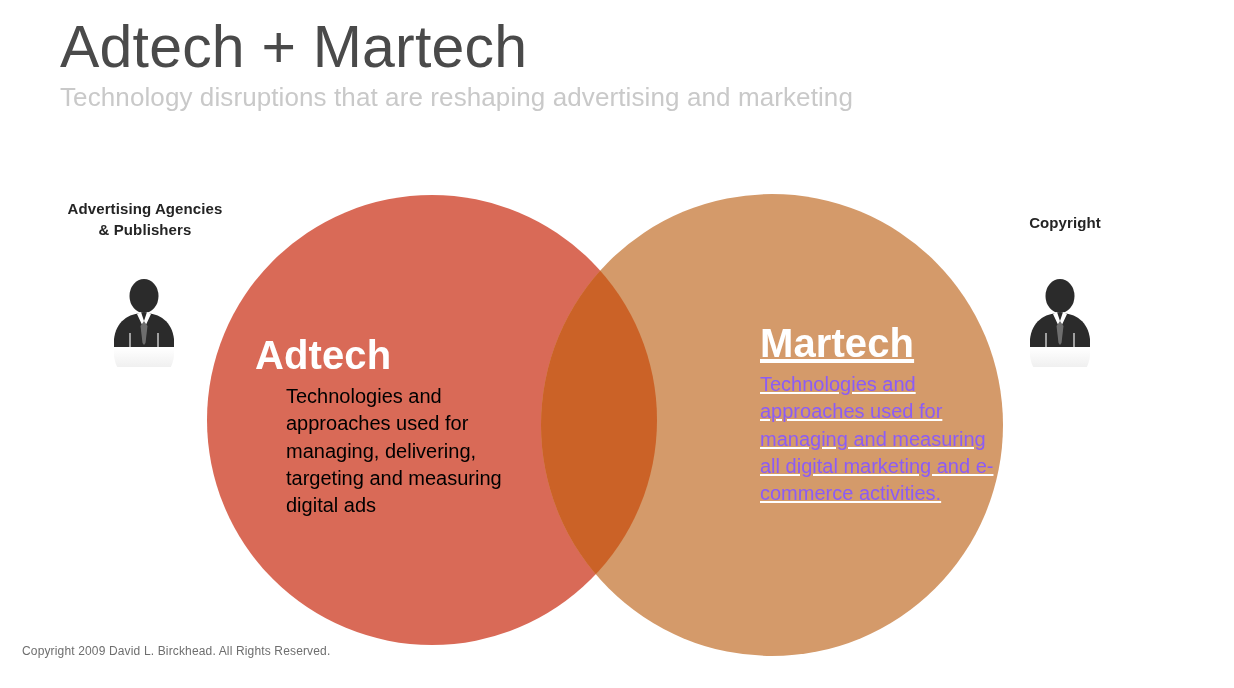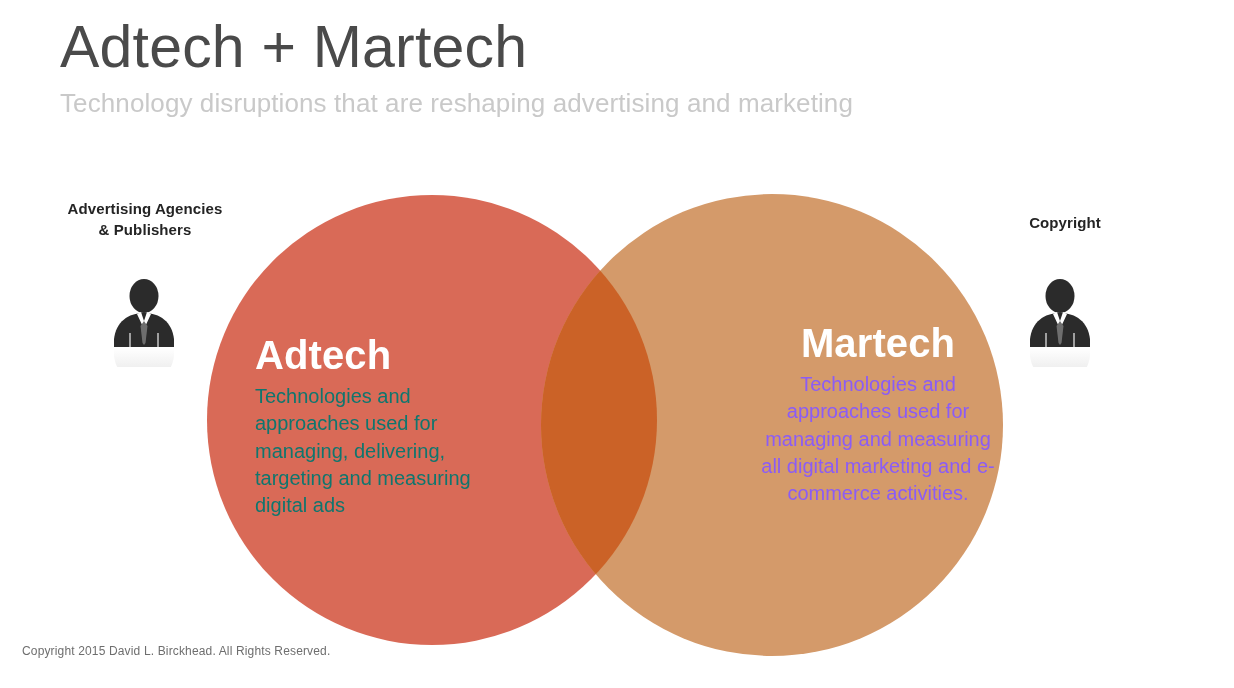--- a/index.html
+++ b/index.html
@@ -30,21 +30,21 @@
     color: #4a4a4a;
     letter-spacing: 0.2px;
     line-height: 1.08;
     white-space: nowrap;
   }
   .subtitle {
     font-size: 26px;
     font-weight: 300;
     color: #c9c9c9;
     letter-spacing: 0.1px;
-    margin-top: 9px;
+    margin-top: 3px;
     line-height: 1.12;
     white-space: nowrap;
   }
 
   
   .venn-stage {
     position: absolute;
     left: 0;
     top: 0;
     width: 1234px;
@@ -77,27 +77,27 @@
     color: #f7eae7;
     margin-top: 4px;
   }
 
   .adtech-text {
     left: 255px;
     top: 332px;
     width: 260px;
     text-align: left;
   }
-  .adtech-text .circle-body { color: #0f766e; }
+  .adtech-text .circle-body { color: #000000; margin-left: 31px; }
 
   .martech-text {
     left: 760px;
     top: 320px;
     width: 236px;
-    text-align: center;
+    text-decoration: underline;
   }
   .martech-text .circle-body { color: #8b5cf6; }
 
   
   .side-label {
     position: absolute;
     font-size: 15px;
     font-weight: 700;
     color: #242424;
     line-height: 1.42;
@@ -208,13 +208,13 @@
     <path d="M36 44 L32.5 49 L34.5 66 L36 68 L37.5 66 L39.5 49 Z" fill="#6e6e6e"></path>
     <rect x="21" y="56" width="2" height="14" fill="#ffffff" opacity="0.55"></rect>
     <rect x="49" y="56" width="2" height="14" fill="#ffffff" opacity="0.55"></rect>
     <g transform="translate(0,141) scale(1,-1)" opacity="0.5">
       <path d="M36 36 C20 36 8 45 6 62 L6 70 L66 70 L66 62 C64 45 52 36 36 36 Z" fill="url(#refl-r)"></path>
     </g>
   </svg>
 
 </div>
 
-<div class="copyright">Copyright 2015 David L. Birckhead. All Rights Reserved.</div>
+<div class="copyright">Copyright 2009 David L. Birckhead. All Rights Reserved.</div>
 
 </body></html>

